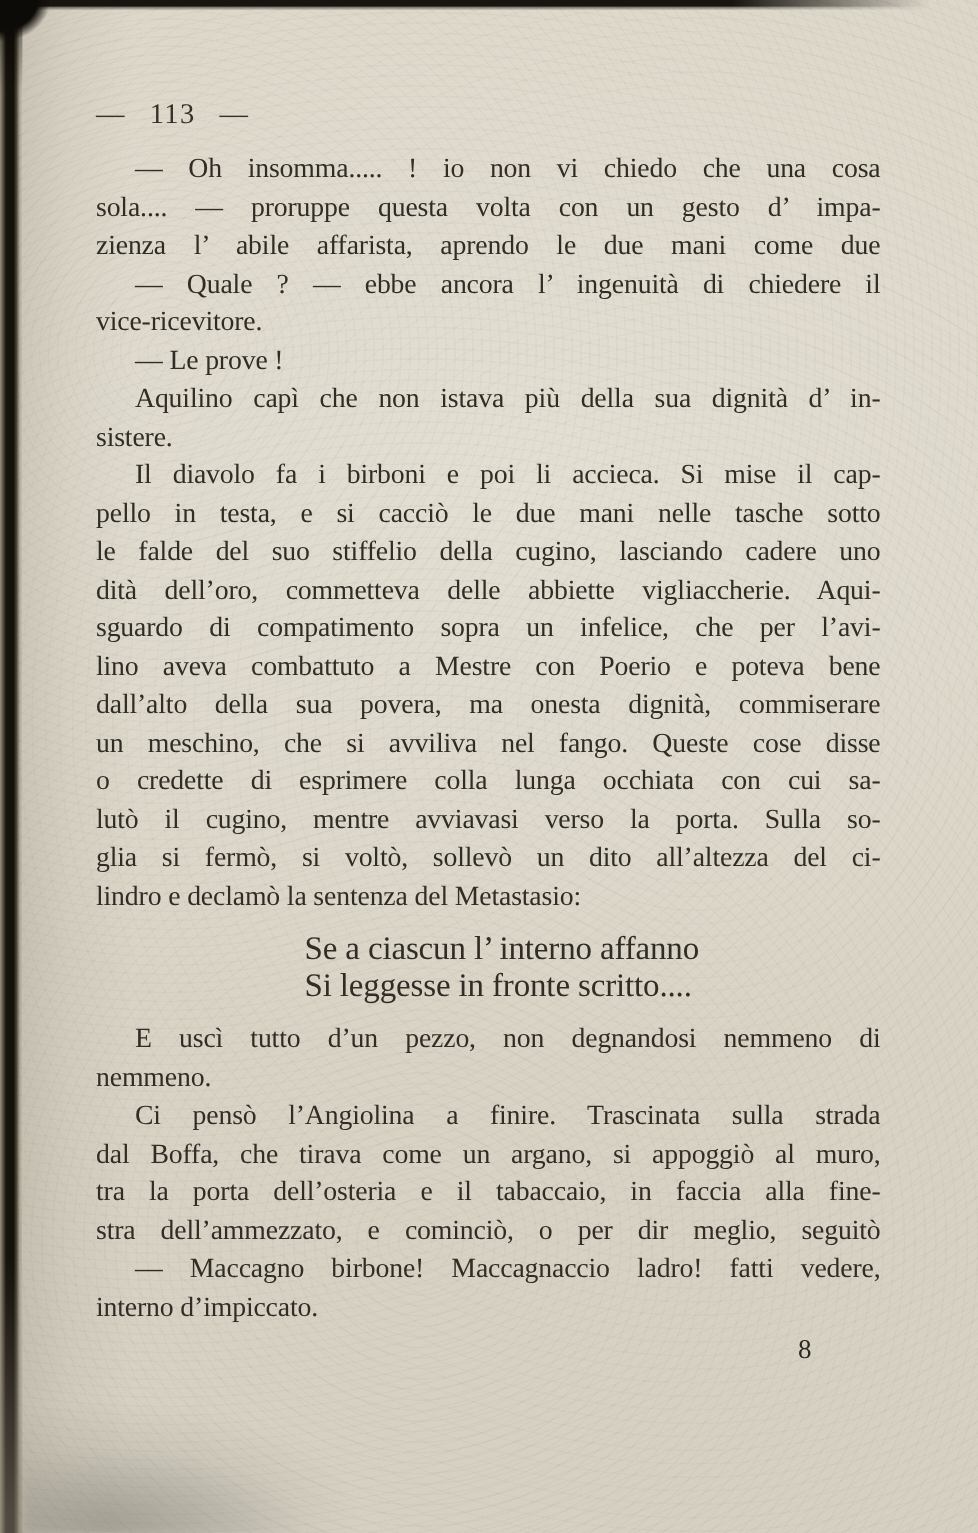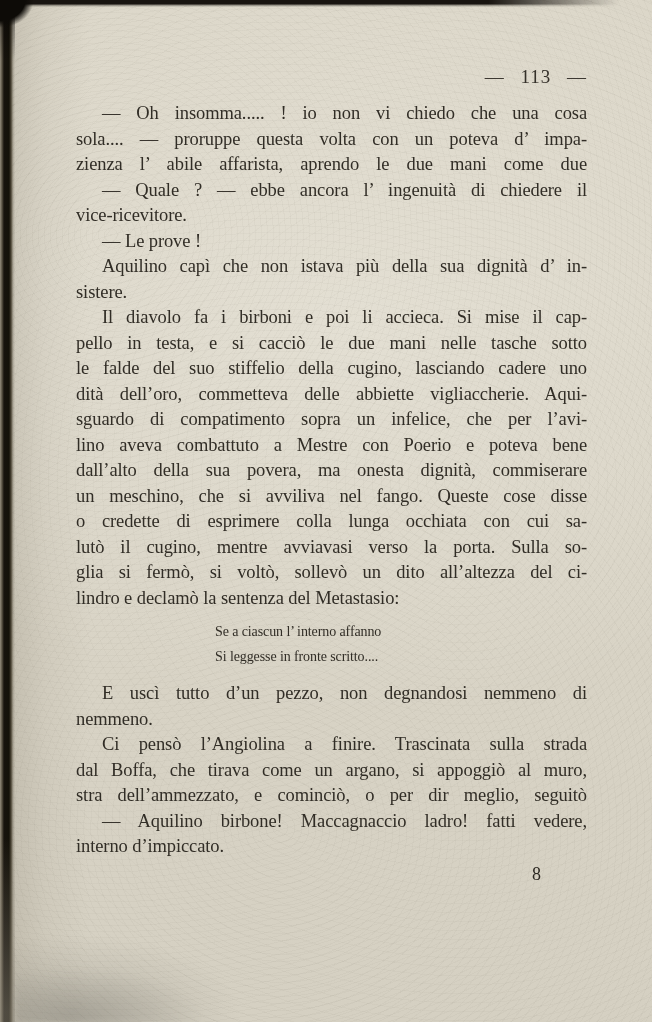--- a/index.html
+++ b/index.html
@@ -62,45 +62,44 @@
     filter: blur(2px);
   }
   .column {
     position: absolute;
     left: 64px;
     top: 0;
     width: 523px;
     padding-top: 66px;
   }
   .page-header {
-    text-align: right;
+    text-align: left;
     font-size: 19px;
     line-height: 22px;
     letter-spacing: 1px;
     word-spacing: 10px;
     color: #35312a;
   }
   .page-body {
     margin-top: 13px;
     font-size: 18.5px;
     letter-spacing: -0.1px;
-    margin-left: 12px;
   }
   .block.paragraph .line {
     line-height: 25.5px;
     text-align: justify;
     text-align-last: justify;
     text-justify: inter-word;
     white-space: normal;
   }
   .block.paragraph .line.indent { padding-left: 26px; }
   .block.paragraph .line.last { text-align-last: left; }
   .block.verse {
     margin: 8px 0 12px 139px;
-    font-size: 14px;
+    font-size: 22px;
   }
   .block.verse .line {
     line-height: 25px;
     text-align: left;
     text-align-last: left;
   }
   .signature {
     margin-top: 3px;
     text-align: right;
     padding-right: 46px;
@@ -119,21 +118,21 @@
   <div class="smudge-bl"></div>
 
   <div class="column">
     <div class="page-header">
       <span>— 113 —</span>
     </div>
 
     <div class="page-body" id="body-blocks">
         <div class="block paragraph">
           <div class="line indent">— Oh insomma..... ! io non vi chiedo che una cosa</div>
-          <div class="line">sola.... — proruppe questa volta con un poteva d’ impa-</div>
+          <div class="line">sola.... — proruppe questa volta con un gesto d’ impa-</div>
           <div class="line">zienza l’ abile affarista, aprendo le due mani come due</div>
         </div>
         <div class="block paragraph">
           <div class="line indent">— Quale ? — ebbe ancora l’ ingenuità di chiedere il</div>
           <div class="line last">vice-ricevitore.</div>
         </div>
         <div class="block paragraph">
           <div class="line indent last">— Le prove !</div>
         </div>
         <div class="block paragraph">
@@ -158,23 +157,24 @@
           <div class="line">Se a ciascun l’ interno affanno</div>
           <div class="line last">Si leggesse in fronte scritto....</div>
         </div>
         <div class="block paragraph">
           <div class="line indent">E uscì tutto d’un pezzo, non degnandosi nemmeno di</div>
           <div class="line last">nemmeno.</div>
         </div>
         <div class="block paragraph">
           <div class="line indent">Ci pensò l’Angiolina a finire. Trascinata sulla strada</div>
           <div class="line">dal Boffa, che tirava come un argano, si appoggiò al muro,</div>
+          <div class="line">tra la porta dell’osteria e il tabaccaio, in faccia alla fine-</div>
           <div class="line">stra dell’ammezzato, e cominciò, o per dir meglio, seguitò</div>
         </div>
         <div class="block paragraph">
-          <div class="line indent">— Aquilino birbone! Maccagnaccio ladro! fatti vedere,</div>
+          <div class="line indent">— Maccagno birbone! Maccagnaccio ladro! fatti vedere,</div>
           <div class="line last">interno d’impiccato.</div>
         </div>
       </div>
 
     <div class="signature">8</div>
   </div>
 </div>
 
 </body></html>

